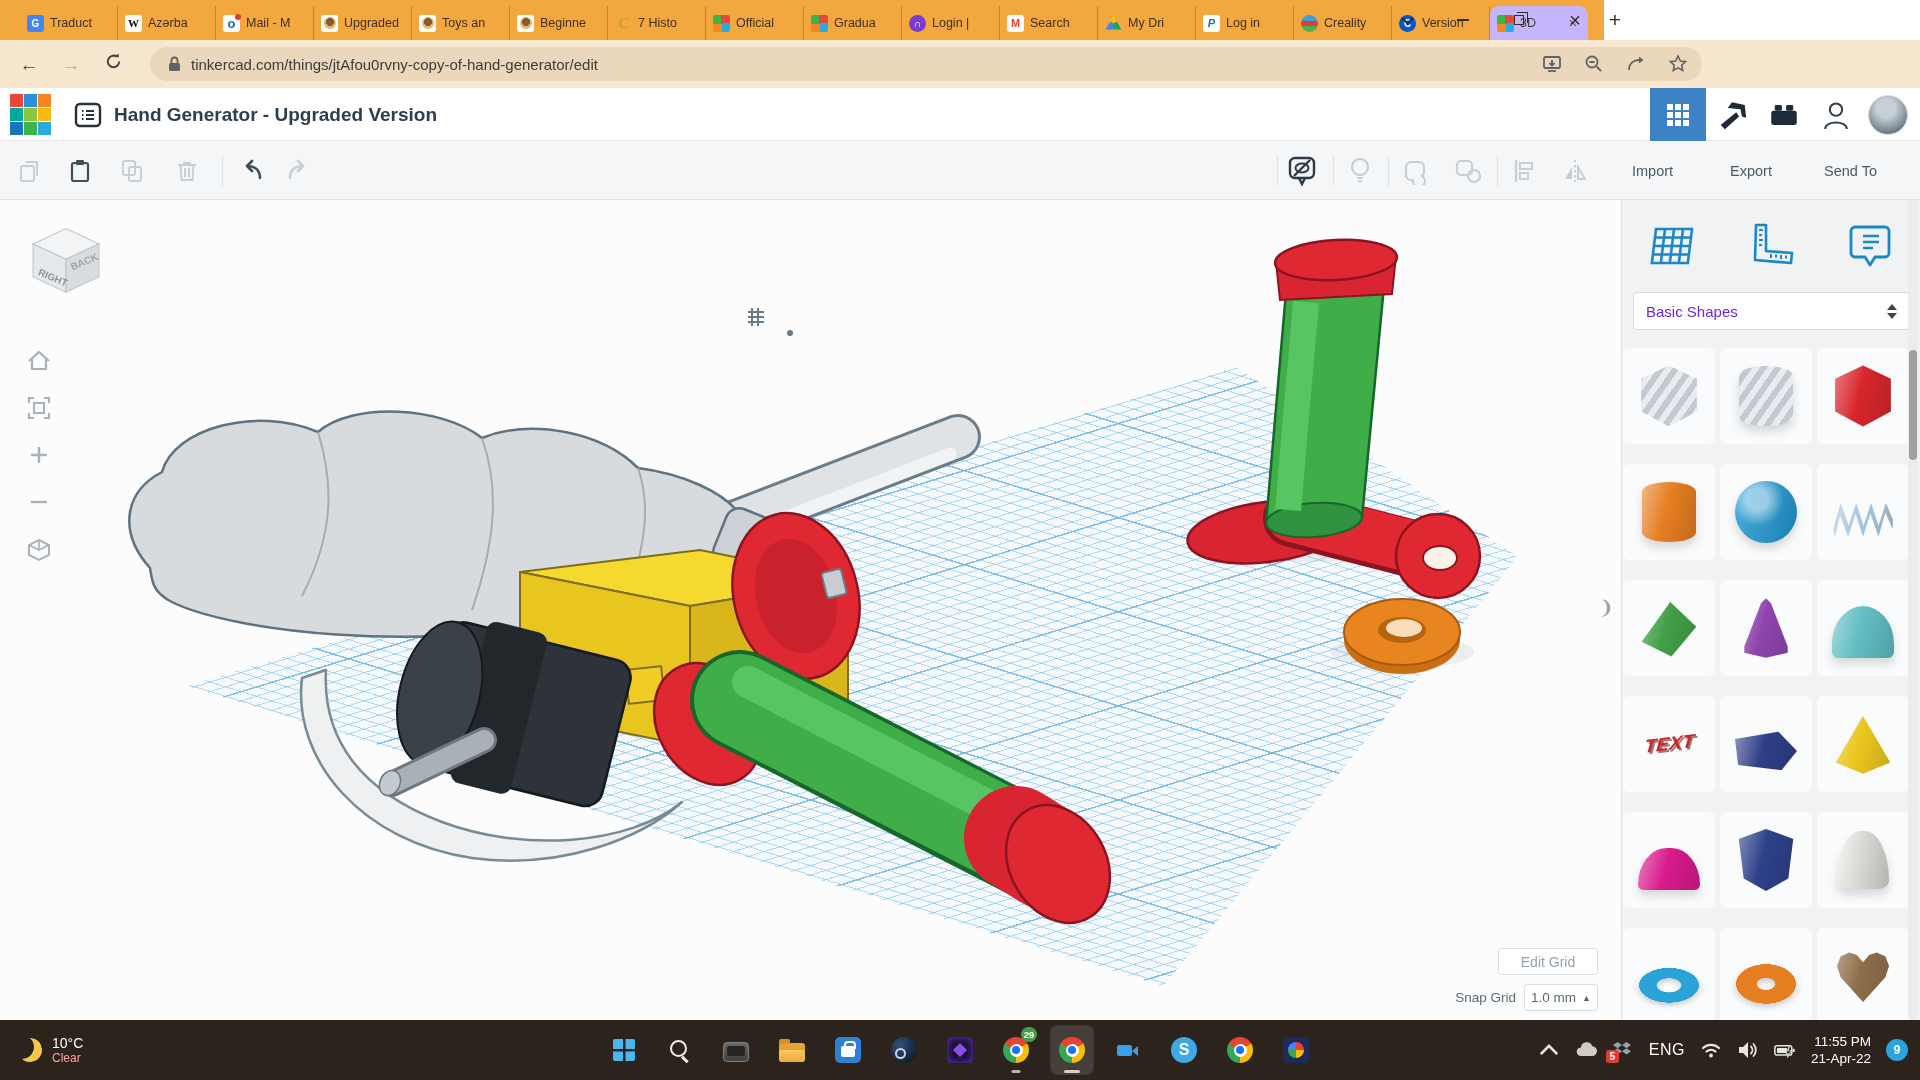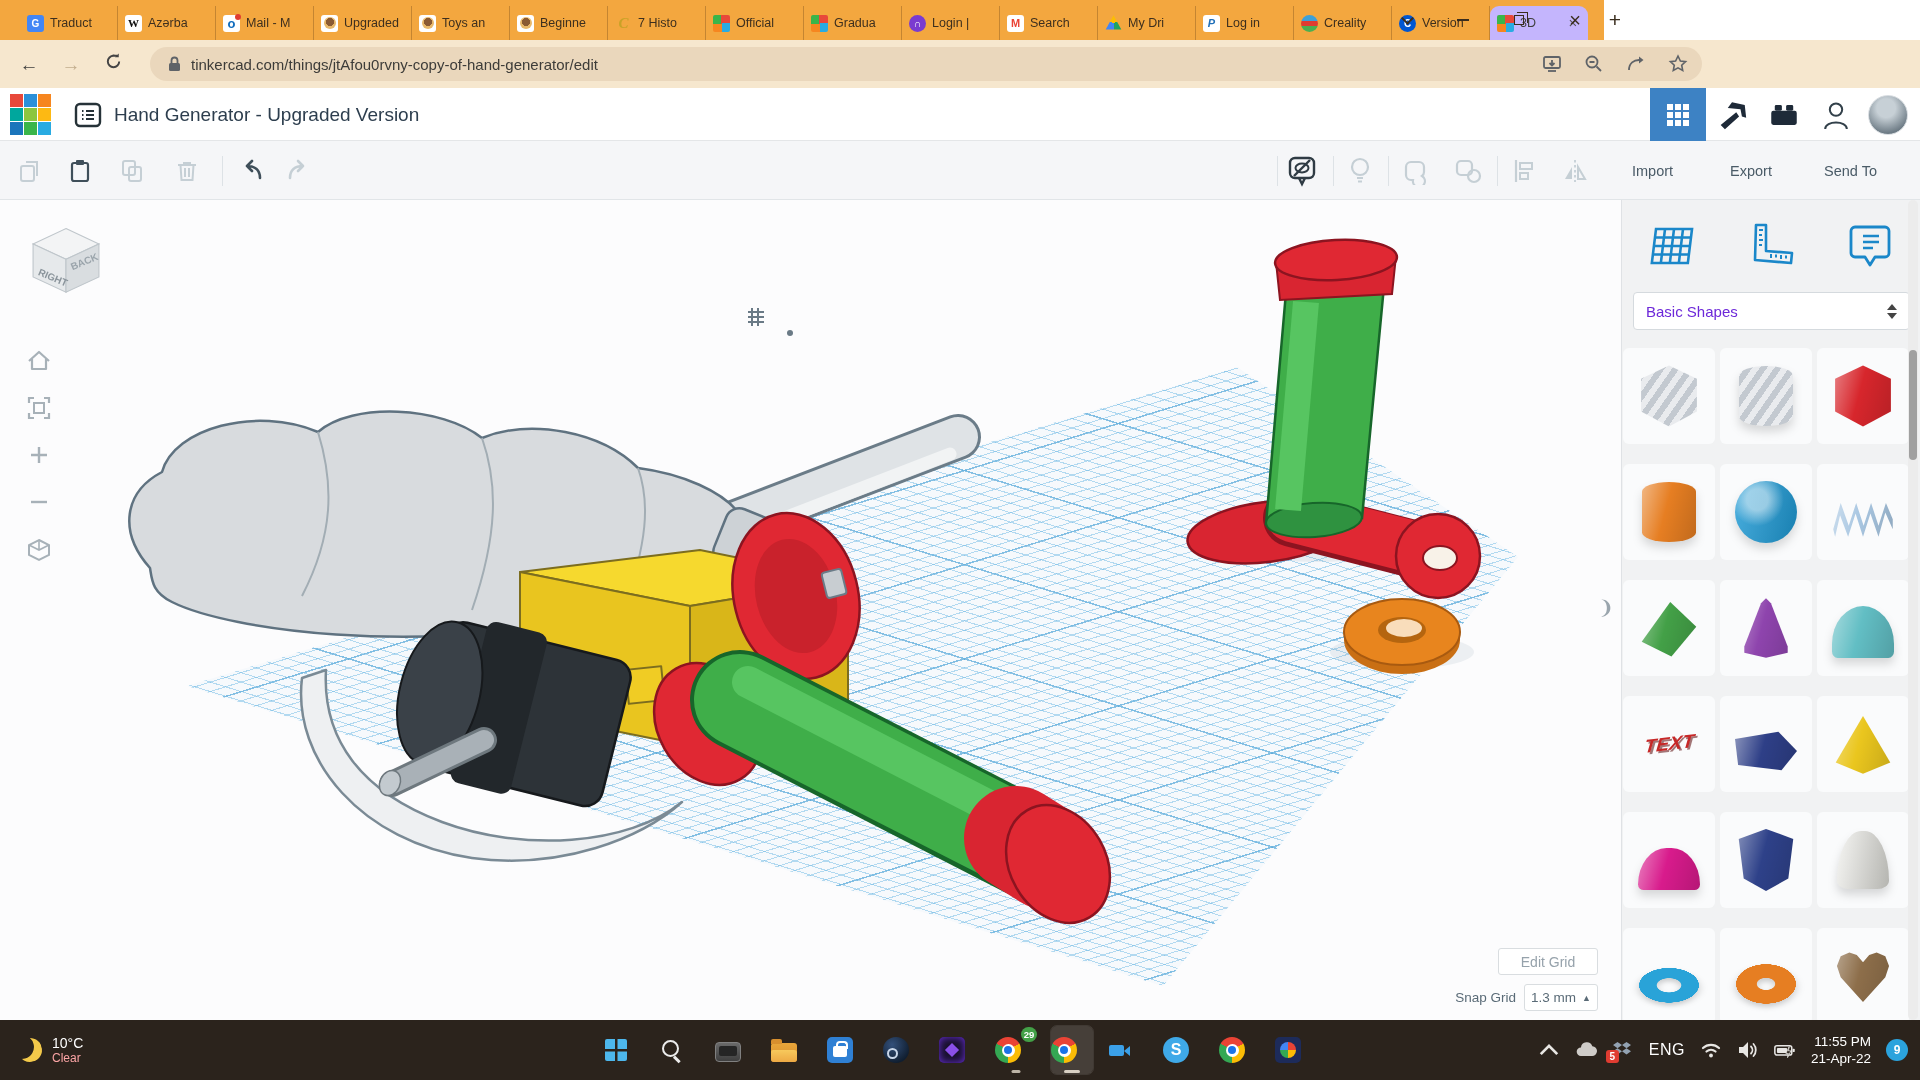--- a/index.html
+++ b/index.html
@@ -56,21 +56,21 @@
   #extdark::before{content:"";position:absolute;right:0;top:0;width:50%;height:100%;background:#222}
   #useravatar{width:27px;height:27px;border-radius:50%;background:radial-gradient(circle at 38% 30%,#d98a6a 0 35%,#8a3f28 80%);cursor:pointer}
   #menudots{color:#5f6368;font-size:17px;cursor:pointer;width:10px;text-align:center}
   #menudots::before{content:"⋮"}
 
   
   #appheader{position:absolute;left:0;top:88px;width:1920px;height:53px;background:#ffffff;border-bottom:1px solid #e4e6e8}
   #logo{position:absolute;left:10px;top:6px;width:41px;height:41px;display:grid;grid-template-columns:repeat(3,13px);grid-template-rows:repeat(3,13px);gap:1px;cursor:pointer}
   .logo-cell{background:var(--c,#ccc);color:#fff;font-size:9px;font-weight:700;display:flex;align-items:center;justify-content:center}
   #listbtn{position:absolute;left:74px;top:13px;width:28px;height:28px;cursor:pointer}
-  #designtitle{position:absolute;left:114px;top:0;height:53px;display:flex;align-items:center;font-size:19px;font-weight:400;color:#2d3e4e}
+  #designtitle{position:absolute;left:114px;top:0;height:53px;display:flex;align-items:center;font-size:19px;font-weight:700;color:#2d3e4e}
   #hdr-right{position:absolute;right:0;top:0;height:53px;display:flex;align-items:center}
   #gridviewbtn{width:56px;height:53px;background:#3d82c4;display:flex;align-items:center;justify-content:center;cursor:pointer}
   .hdr-ic{width:52px;height:53px;display:flex;align-items:center;justify-content:center;cursor:pointer}
   #hdravatar{width:40px;height:40px;border-radius:50%;margin:0 12px 0 6px;background:radial-gradient(circle at 45% 32%,#c7d0d6 0 28%,#6d7b85 75%);border:1px solid #d8dde1;cursor:pointer}
 
   
   #edittoolbar{position:absolute;left:0;top:141px;width:1920px;height:59px;background:#f5f6f8;border-bottom:1px solid #e1e5e8}
   .tool{position:absolute;top:12px;width:36px;height:36px;display:flex;align-items:center;justify-content:center;cursor:pointer}
   .tsep{position:absolute;top:15px;width:1px;height:30px;background:#dde2e6}
   .tbtn{position:absolute;top:16px;height:28px;font-size:14.5px;color:#4a5b67;background:none;border:none;cursor:pointer;font-family:inherit}
@@ -129,21 +129,21 @@
   #pscroll{position:absolute;right:2px;top:0;width:10px;height:820px;background:#ececec;border-radius:5px}
   #pthumb{position:absolute;left:1px;top:150px;width:8px;height:110px;background:#a0a0a0;border-radius:4px;cursor:pointer}
 
   
   #taskbar{position:absolute;left:0;top:1020px;width:1920px;height:60px;background:#2B231C;color:#fff}
   #weather{position:absolute;left:10px;top:0;height:60px;display:flex;align-items:center;gap:10px;padding:0 8px;cursor:pointer}
   #moon{width:24px;height:24px;border-radius:50%;box-shadow:inset -7px -5px 0 0 #f3c94a;transform:rotate(-15deg)}
   #wtemp{font-size:14px;color:#fff}
   #wdesc{font-size:12px;color:#fca5a5}
   #tb-apps{position:absolute;left:50%;transform:translateX(-50%);top:6px;display:flex;gap:14px}
-  .tb-app{position:relative;width:42px;height:48px;background:none;border:none;display:flex;align-items:center;cursor:pointer}
+  .tb-app{position:relative;width:42px;height:48px;background:none;border:none;display:flex;align-items:center;justify-content:center;cursor:pointer}
   .tb-app.focused{background:rgba(255,255,255,.13);border-radius:6px;outline:1px solid rgba(255,255,255,.10)}
   .tb-app.open::after{content:"";position:absolute;bottom:1px;left:50%;transform:translateX(-50%);width:9px;height:3px;border-radius:2px;background:#bdb4a6}
   .tb-app.focused.open::after{width:16px;background:#d8d0c4}
   .tb-icon{width:26px;height:26px;position:relative}
   .tb-win{background:#4db7ec;border-radius:2px;width:22px;height:22px;margin:2px;background-image:linear-gradient(#2b231c,#2b231c),linear-gradient(#2b231c,#2b231c);background-size:2.5px 100%,100% 2.5px;background-position:center;background-repeat:no-repeat}
   .tb-search::before{content:"";position:absolute;left:3px;top:3px;width:13px;height:13px;border:2.5px solid #ececec;border-radius:50%}
   .tb-search::after{content:"";position:absolute;right:4px;bottom:3px;width:8px;height:2.5px;background:#ececec;transform:rotate(45deg)}
   .tb-monitor{background:linear-gradient(#6a6a6a,#3f3f3f);border-radius:4px;height:20px;margin-top:3px;border:1px solid #808080}
   .tb-monitor::after{content:"";position:absolute;left:3px;top:3px;right:3px;bottom:5px;background:#252525;border-radius:2px}
   .tb-folder{background:linear-gradient(#e9a63a,#d88f2e);border-radius:3px;height:19px;margin-top:5px;position:relative}
@@ -574,21 +574,21 @@
     <svg class="navic" style="top:337px" viewBox="0 0 26 26">
         <polygon points="13,3 23,8 23,18 13,23 3,18 3,8" fill="none" stroke="#a7b1b8" stroke-width="2"></polygon>
         <path d="M13,3 V13 M3,8 L13,13 L23,8" fill="none" stroke="#a7b1b8" stroke-width="1.6"></path>
       </svg>
 
     <div id="collapse">❩</div>
 
     <button id="editgridbtn">Edit Grid</button>
     <div id="snaplabel">Snap Grid</div>
     <div id="snapselect">
-      <span>1.3 mm</span>
+      <span>1.0 mm</span>
       <span id="snaparrow">▲</span>
     </div>
   </div>
 
   <div id="panel">
     <div id="panel-top">
       <div class="ptool">
         <svg width="50" height="50" viewBox="0 0 50 50">
             <g transform="skewX(-7)" fill="none" stroke="#1a87c9" stroke-width="2.6">
               <rect x="10" y="8" width="36" height="34"></rect>

